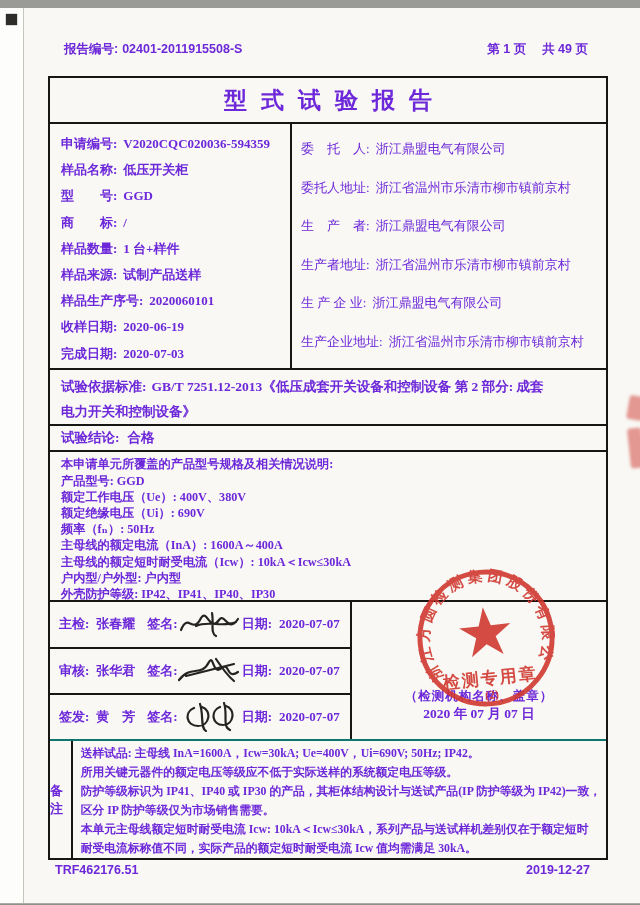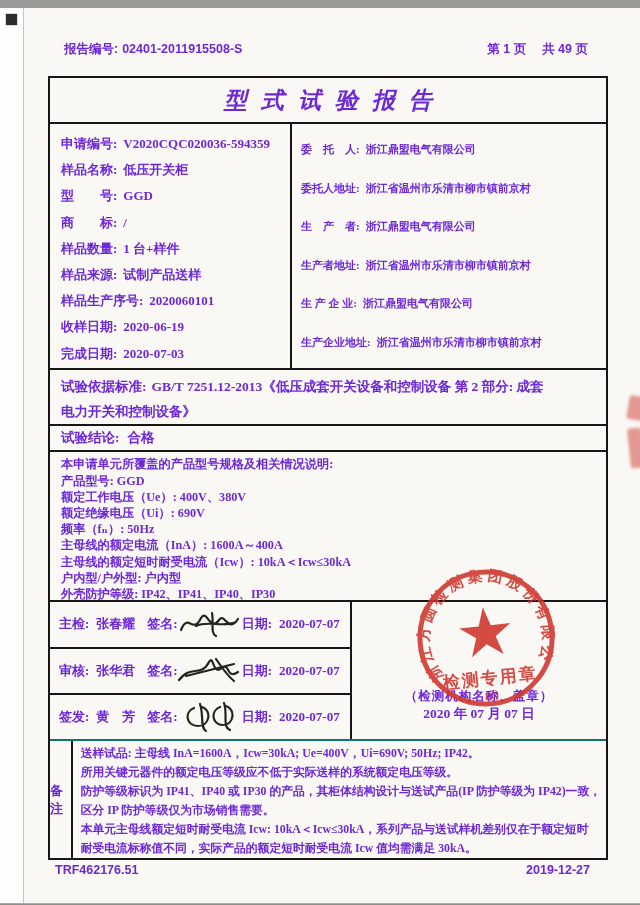--- a/index.html
+++ b/index.html
@@ -22,27 +22,27 @@
   .header-row { position:absolute; top:33px; left:64px; right:52px;
     display:flex; justify-content:space-between;
     font-family:"Liberation Sans","DejaVu Sans",sans-serif; font-weight:bold; font-size:12.5px; }
   .header-left span { margin-right:4px; }
 
   .main-table { position:absolute; left:48px; top:68px; width:560px; height:784px;
     border:2px solid #161614; display:flex; flex-direction:column; background:transparent; }
 
   .t-title { height:49px; border-bottom:2px solid #161614; display:flex;
     align-items:center; justify-content:center;
-    font-size:23px; font-weight:bold; letter-spacing:14px; text-indent:14px;font-style:italic; }
+    font-size:23px; font-weight:bold; letter-spacing:14px; text-indent:14px; }
 
   .t-info { height:246px; border-bottom:2px solid #161614; display:flex; }
   .t-info-left { width:242px; border-right:2px solid #161614; padding:7px 4px 16px 11px;
     font-size:13px; font-weight:600; }
   .t-info-left .info-line { line-height:26.2px; white-space:nowrap; }
-  .t-info-right { flex:1; padding:6px 4px 0 9px; font-size:11px; font-weight:700; }
+  .t-info-right { flex:1; padding:6px 4px 0 9px; font-size:13px; font-weight:400; }
   .t-info-right .info-line { line-height:38.6px; white-space:nowrap; }
   .info-line .lbl { margin-right:6px; }
 
   .t-standard { height:57px; border-bottom:2px solid #161614; padding:4px 8px 0 11px;
     font-size:13.5px; font-weight:600; line-height:25px; }
   .t-standard .lbl { margin-right:5px; }
 
   .t-conclusion { height:28px; border-bottom:2px solid #161614; display:flex;
     align-items:center; padding-left:11px; font-size:13.5px; font-weight:600; }
   .t-conclusion .lbl { margin-right:8px; }

